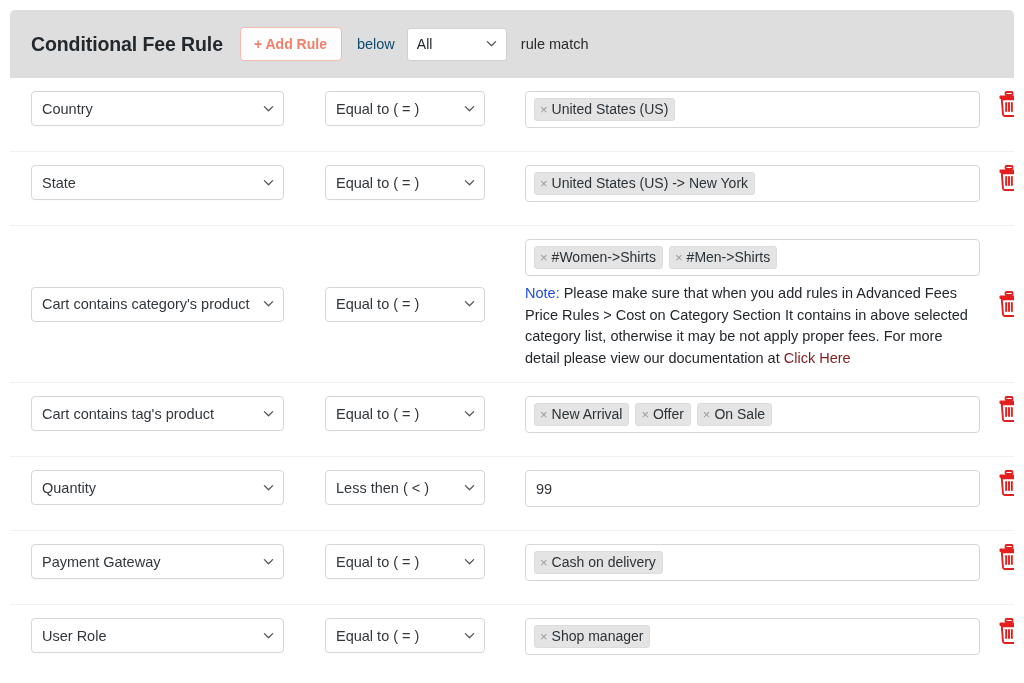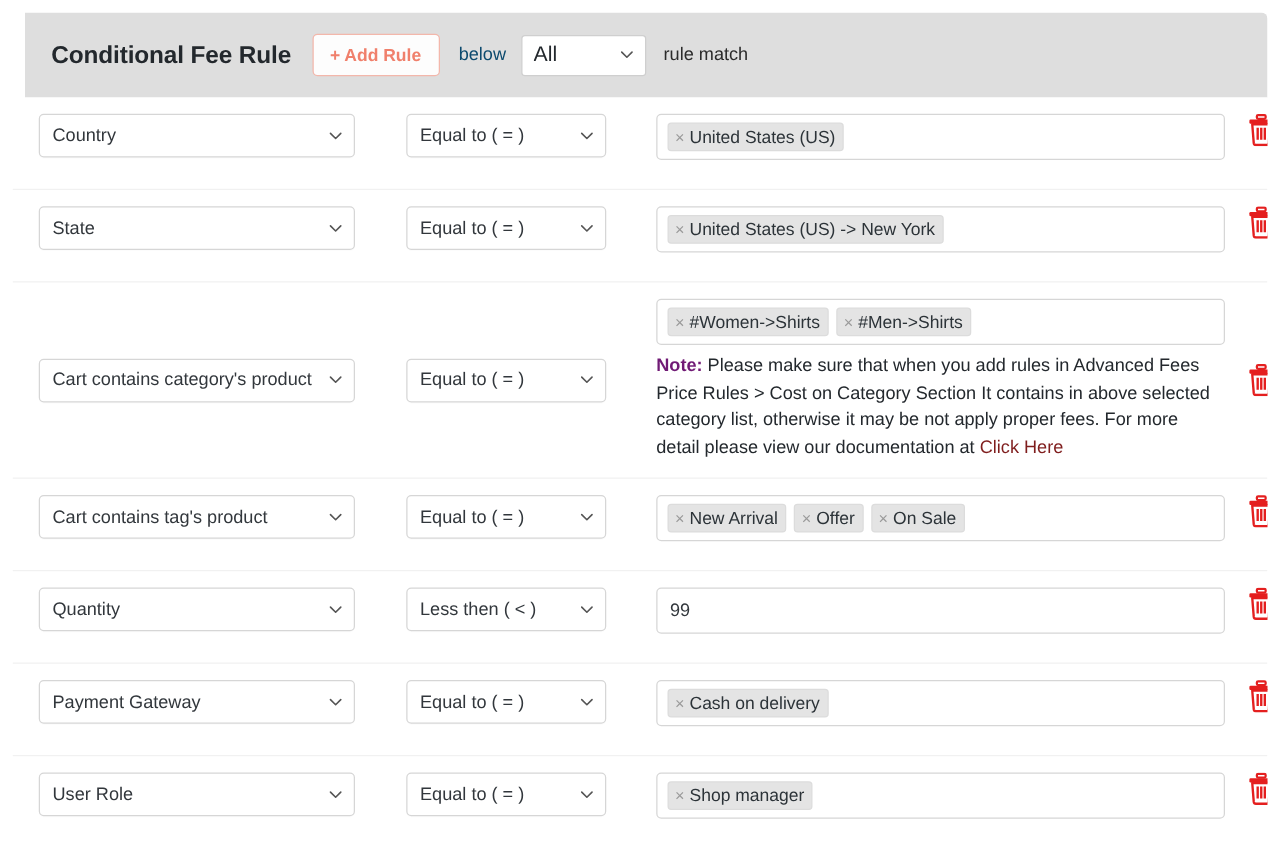--- a/index.html
+++ b/index.html
@@ -25,21 +25,20 @@
   }
 
   
   .panel-header {
     height: 68px;
     background: #dedede;
     display: flex;
     align-items: center;
     padding: 0 0 0 21px;
     gap: 0;
-    margin-left: 10px;
   }
   .panel-title {
     font-size: 19.5px;
     font-weight: bold;
     color: #23282d;
     letter-spacing: -0.1px;
     margin-right: 17px;
     white-space: nowrap;
   }
   .add-rule-btn {
@@ -69,21 +68,21 @@
     height: 33px;
     background: #fff;
     border: 1px solid #cfcfcf;
     border-radius: 3px;
     display: flex;
     align-items: center;
     padding: 0 9px;
     cursor: pointer;
   }
   .match-select .sel-text {
-    font-size: 17px;
+    font-size: 14px;
     color: #23282d;
     flex: 1;
     white-space: nowrap;
     overflow: hidden;
   }
   .rule-match-label {
     font-size: 14.5px;
     color: #2b2b2b;
     margin-left: 14px;
     white-space: nowrap;
@@ -187,22 +186,22 @@
 
   
   .note-wrap {
     margin-top: 7px;
     font-size: 14.5px;
     line-height: 21.5px;
     color: #23282d;
     max-width: 455px;
   }
   .note-label {
-    color: #701a75;
-    font-weight: bold;
+    color: #1d4ed8;
+    font-weight: normal;
   }
   .note-link {
     color: #7f1d1d;
     text-decoration: none;
     cursor: pointer;
   }
 
   
   .trash-btn {
     width: 22px;

